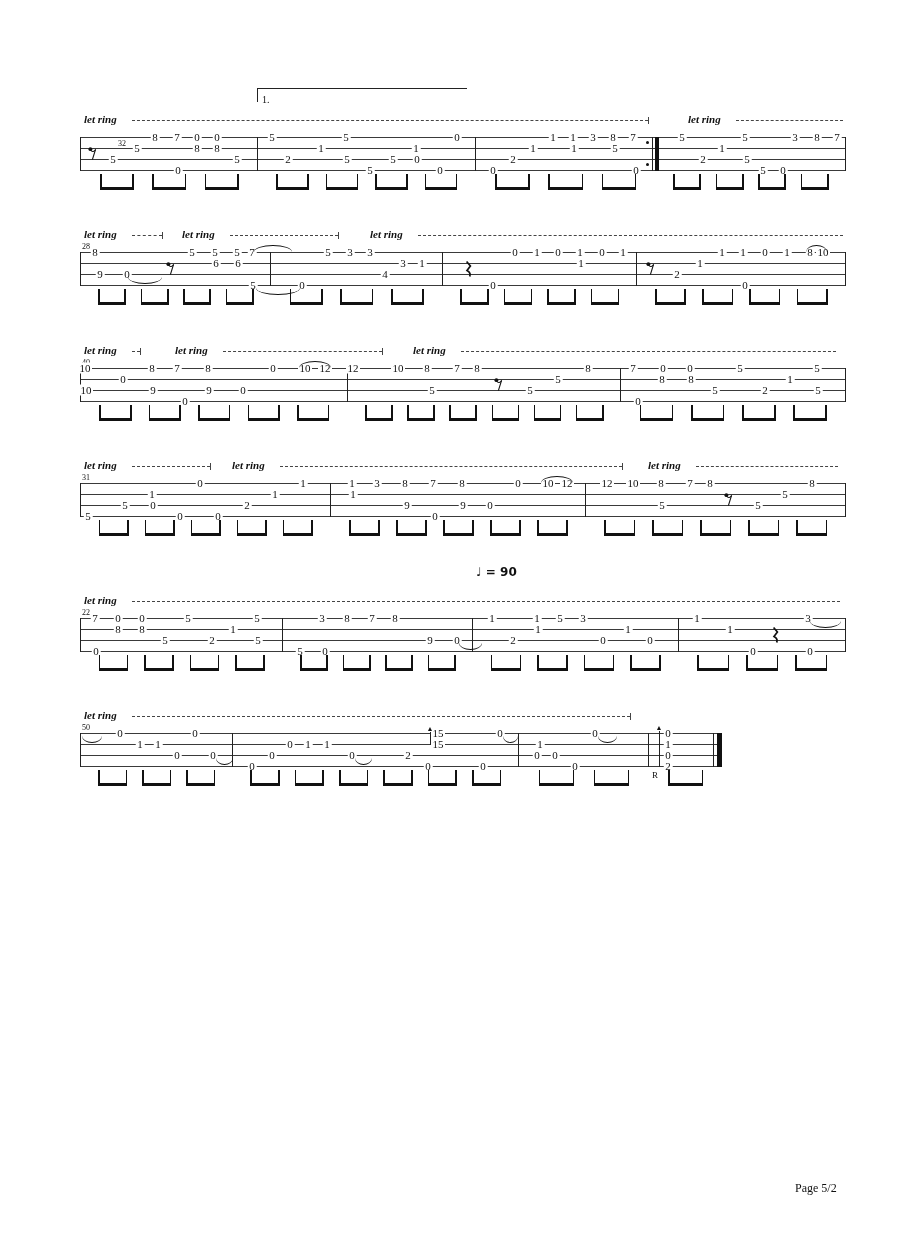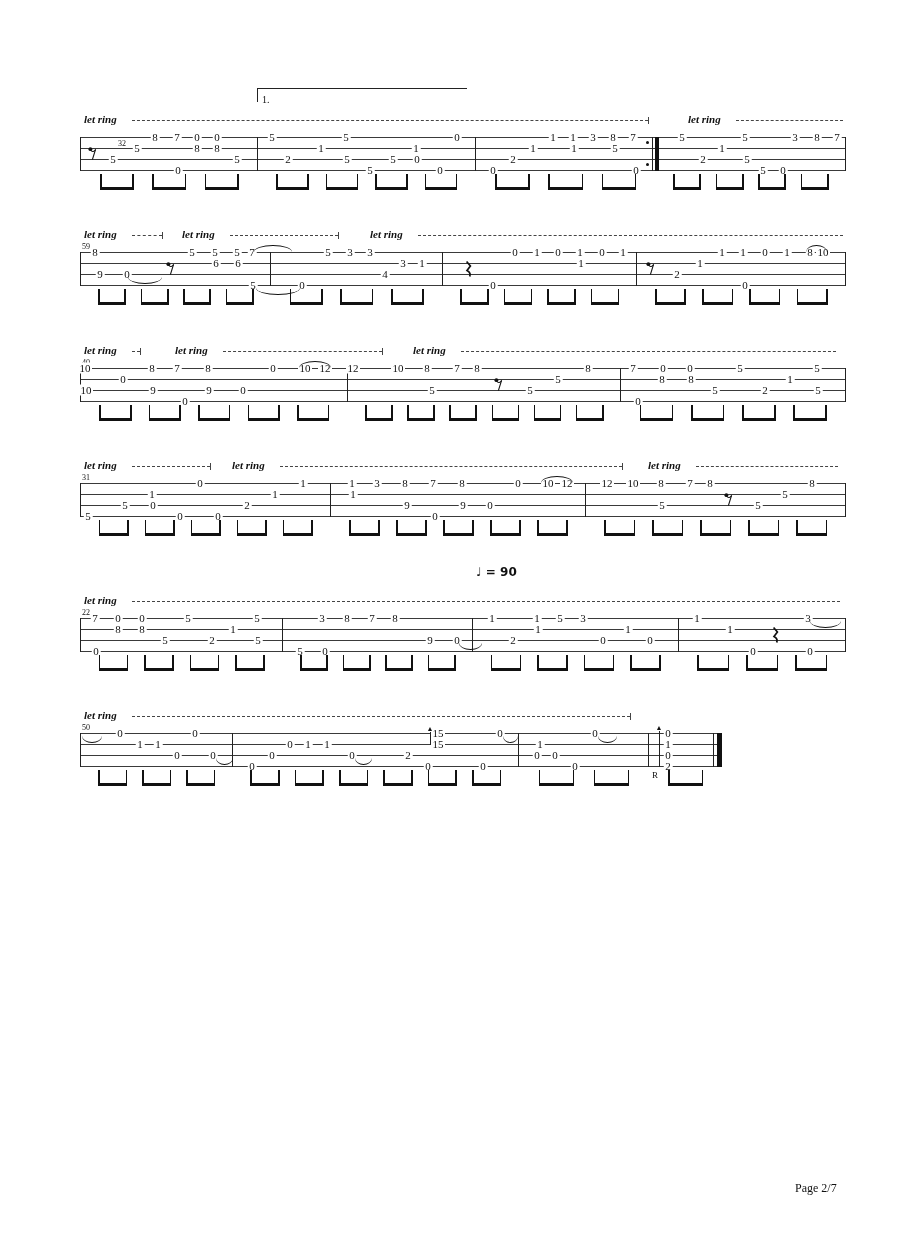--- a/index.html
+++ b/index.html
@@ -142,21 +142,21 @@
       <div class="beam" style="left: 673.075px; top: 187px; width: 27.95px;"></div>
       <div class="stem" style="left: 715.575px; top: 174px; height: 16px;"></div>
       <div class="stem" style="left: 741.925px; top: 174px; height: 16px;"></div>
       <div class="beam" style="left: 715.575px; top: 187px; width: 27.95px;"></div>
       <div class="stem" style="left: 758.075px; top: 174px; height: 16px;"></div>
       <div class="stem" style="left: 784.425px; top: 174px; height: 16px;"></div>
       <div class="beam" style="left: 758.075px; top: 187px; width: 27.95px;"></div>
       <div class="stem" style="left: 800.575px; top: 174px; height: 16px;"></div>
       <div class="stem" style="left: 826.925px; top: 174px; height: 16px;"></div>
       <div class="beam" style="left: 800.575px; top: 187px; width: 27.95px;"></div>
-      <div class="mnum" style="left: 81px; top: 243px;">59</div>
+      <div class="mnum" style="left: 81px; top: 243px;">28</div>
       <div class="hline" style="left: 80px; top: 252px; width: 765px;"></div>
       <div class="hline" style="left: 80px; top: 263px; width: 765px;"></div>
       <div class="hline" style="left: 80px; top: 274px; width: 765px;"></div>
       <div class="hline" style="left: 80px; top: 285px; width: 765px;"></div>
       <div class="vline" style="left: 80px; top: 252px; height: 34px;"></div>
       <div class="vline" style="left: 270px; top: 252px; height: 34px;"></div>
       <div class="vline" style="left: 442px; top: 252px; height: 34px;"></div>
       <div class="vline" style="left: 636px; top: 252px; height: 34px;"></div>
       <div class="vline" style="left: 845px; top: 252px; height: 34px;"></div>
       <div class="letring" style="left: 84px; top: 229px;">let ring</div>
@@ -654,14 +654,14 @@
       <div class="stem" style="left: 538.5px; top: 770px; height: 16px;"></div>
       <div class="stem" style="left: 572.5px; top: 770px; height: 16px;"></div>
       <div class="beam" style="left: 538.5px; top: 783px; width: 35.6px;"></div>
       <div class="stem" style="left: 593.5px; top: 770px; height: 16px;"></div>
       <div class="stem" style="left: 627.5px; top: 770px; height: 16px;"></div>
       <div class="beam" style="left: 593.5px; top: 783px; width: 35.6px;"></div>
       <div class="stem" style="left: 668.26px; top: 770px; height: 16px;"></div>
       <div class="stem" style="left: 701.74px; top: 770px; height: 16px;"></div>
       <div class="beam" style="left: 668.26px; top: 783px; width: 35.08px;"></div>
     </div>
-  <div class="footer">Page 2/7</div>
+  <div class="footer">Page 5/2</div>
 </div>
 
 </body></html>

